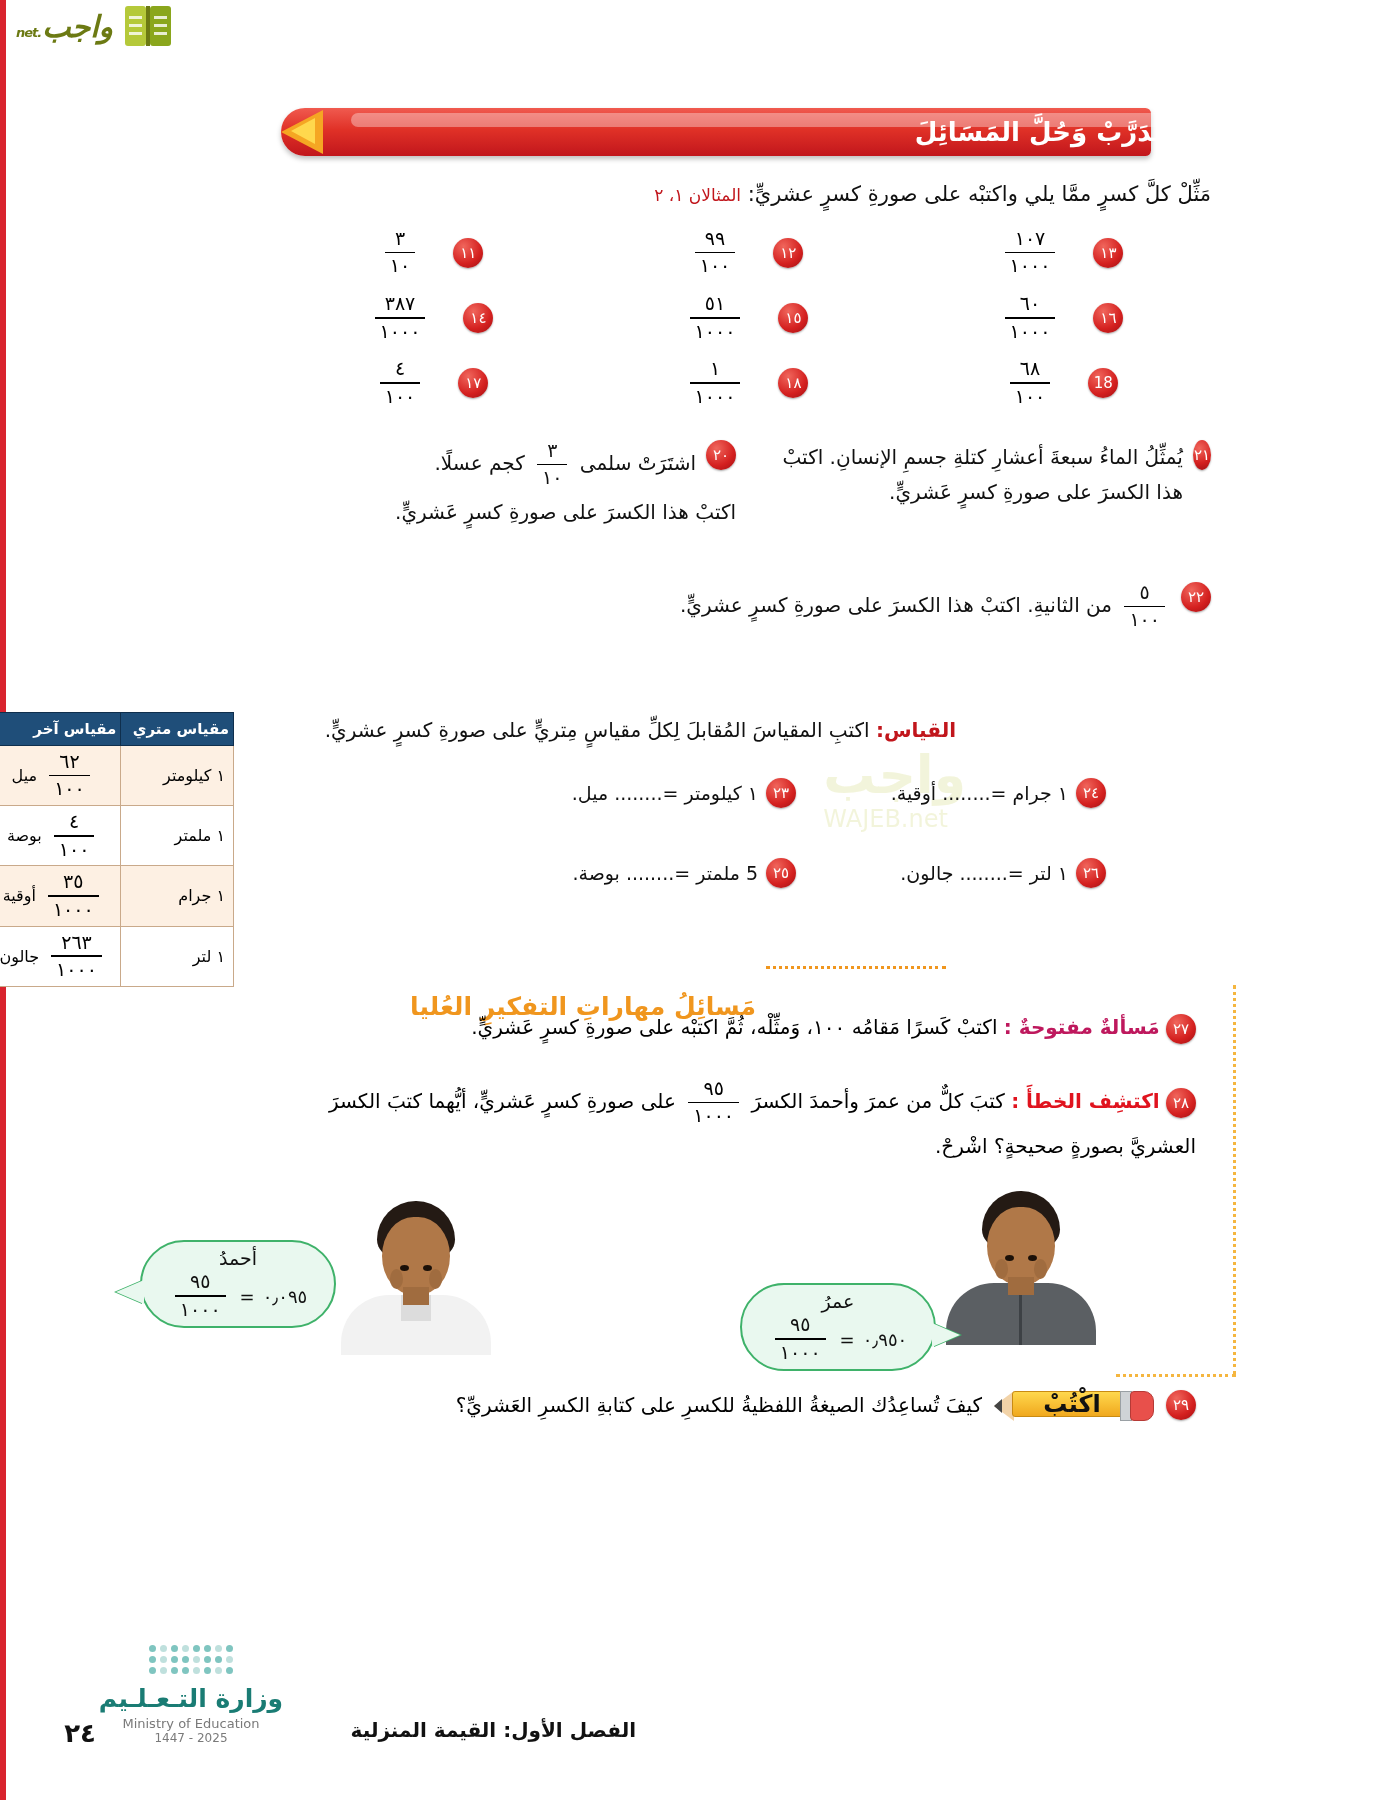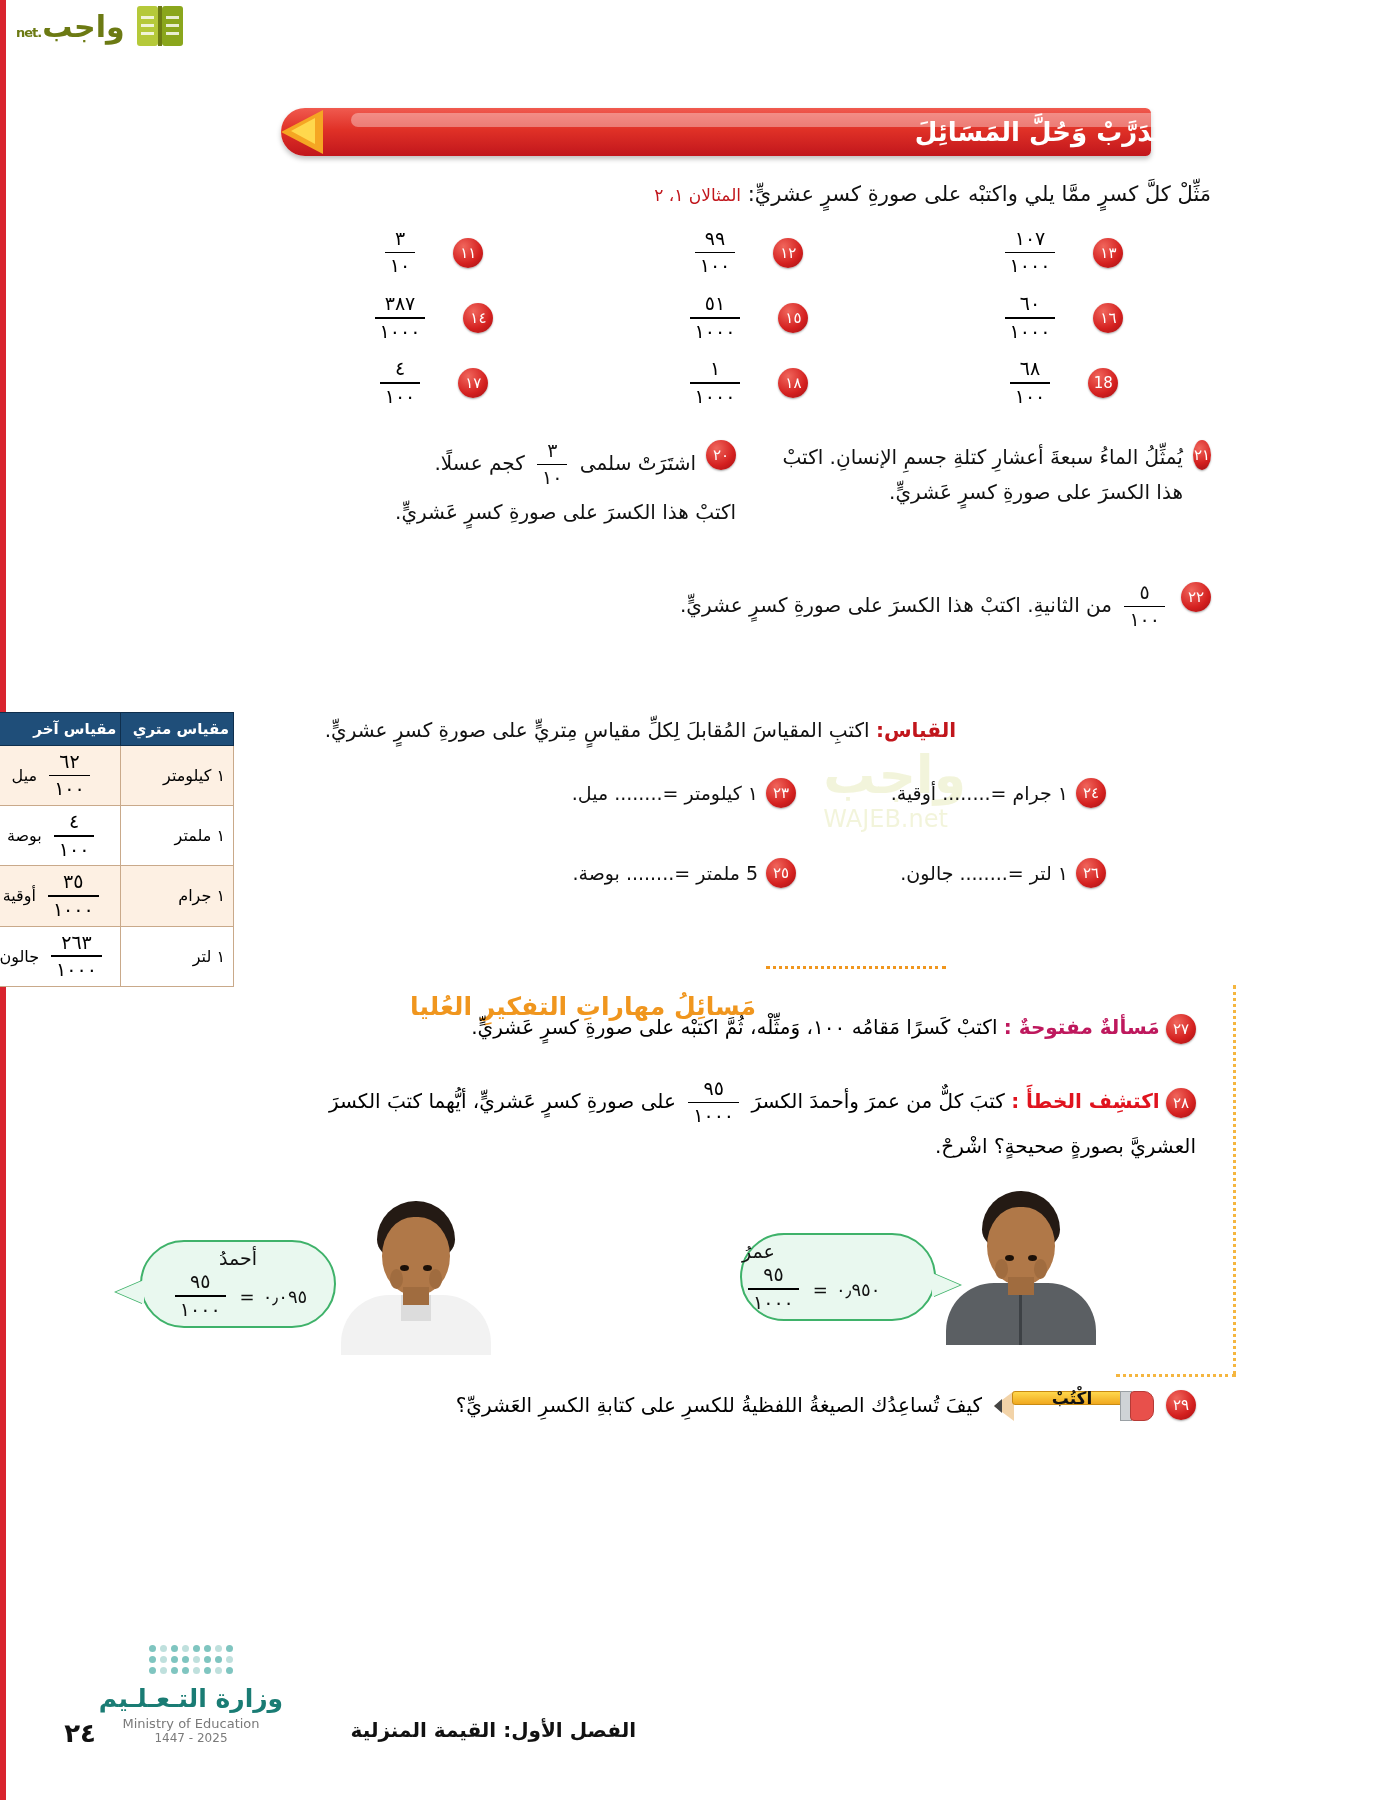--- a/index.html
+++ b/index.html
@@ -11,21 +11,21 @@
     position:relative;
     overflow:hidden;
   }
   .page {
     position:absolute; inset:0;
     border-left:6px solid #d9232e;
   }
   
   .brand {
     position:absolute; top:6px; left:10px;
-    display:flex; align-items:center; gap:12px;
+    display:flex; align-items:center; gap:12px;font-style:italic;
   }
   .brand-text {
     font-size:30px; font-weight:bold; color:#6c7a13;
     letter-spacing:-1px; direction:rtl;
   }
   .brand-text .net { font-size:13px; color:#6c7a13; }
   .brand-book {
     width:46px; height:40px; position:relative;
   }
   .brand-book .half {
@@ -200,41 +200,41 @@
   .collar { position:absolute; width:30px; height:26px; background:#dcdcdc; left:60px; top:100px; transform:rotate(0);}
   .zip { position:absolute; width:3px; height:60px; background:#3d4145; left:73px; top:104px;}
 
   .bubble {
     position:absolute; width:196px; height:88px;
     background:#e9f8ef; border:2px solid #3fb26a; border-radius:46px;
     display:flex; flex-direction:column; align-items:center; justify-content:center;
     font-size:18px; color:#111;
   }
   #bub-ahmad { right:1060px; top:1240px; }
-  #bub-omar  { right:460px;  top:1233px;align-items:flex-end; }
+  #bub-omar  { right:460px;  top:1283px; }
   .bubble .who { font-size:19px; margin-bottom:2px; }
   .bubble .eq { display:flex; align-items:center; gap:8px; font-size:18px;}
   .tail {
     position:absolute; width:0; height:0;
     border-top:12px solid transparent; border-bottom:12px solid transparent;
   }
   #bub-ahmad .tail { left:-26px; top:38px; border-right:28px solid #e9f8ef; filter:drop-shadow(-2px 0 0 #3fb26a);}
   #bub-omar .tail  { right:-26px; top:38px; border-left:28px solid #e9f8ef; filter:drop-shadow(2px 0 0 #3fb26a);}
 
   
   .q29 { position:absolute; right:200px; top:1385px; width:910px; font-size:20px; display:flex; align-items:center; gap:12px;}
   .pencil {
     position:relative; width:160px; height:40px; display:inline-block;
   }
   .pencil .barrel {
-    position:absolute; left:18px; top:6px; width:120px; height:14px;
+    position:absolute; left:18px; top:6px; width:120px; height:26px;
     background:linear-gradient(180deg,#ffd84d,#f0a81e);
     border:1px solid #c98b12; border-radius:3px;
     display:flex; align-items:center; justify-content:center;
-    color:#111; font-size:17px; font-weight:bold;
+    color:#111; font-size:24px; font-weight:bold;
   }
   .pencil .nib {
     position:absolute; left:0; top:6px; width:0; height:0;
     border-top:15px solid transparent; border-bottom:15px solid transparent;
     border-right:20px solid #f2d3a8;
   }
   .pencil .lead {
     position:absolute; left:0; top:14px; width:0;height:0;
     border-top:7px solid transparent; border-bottom:7px solid transparent;
     border-right:8px solid #444;

